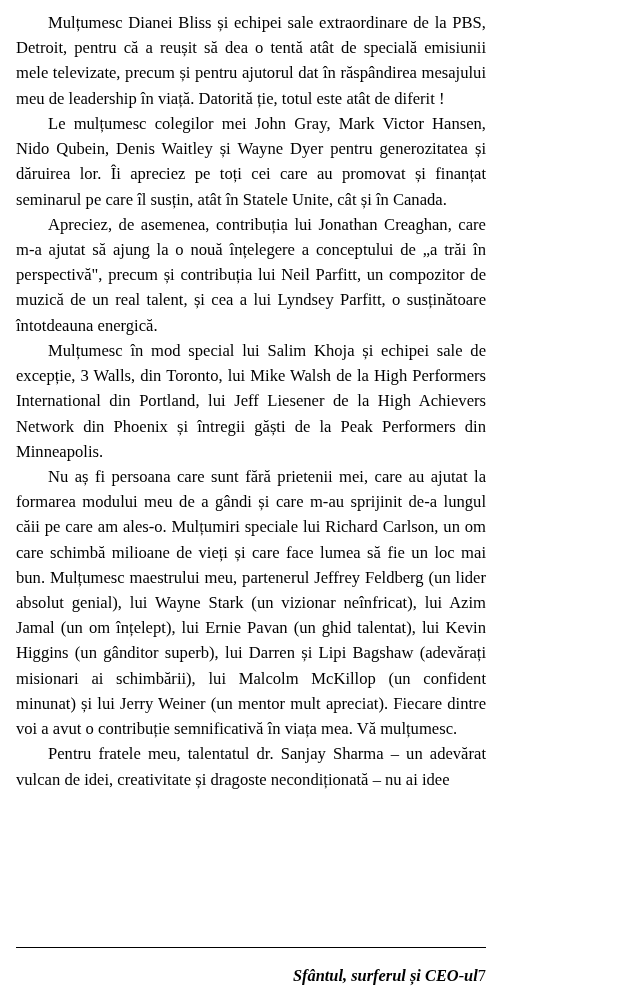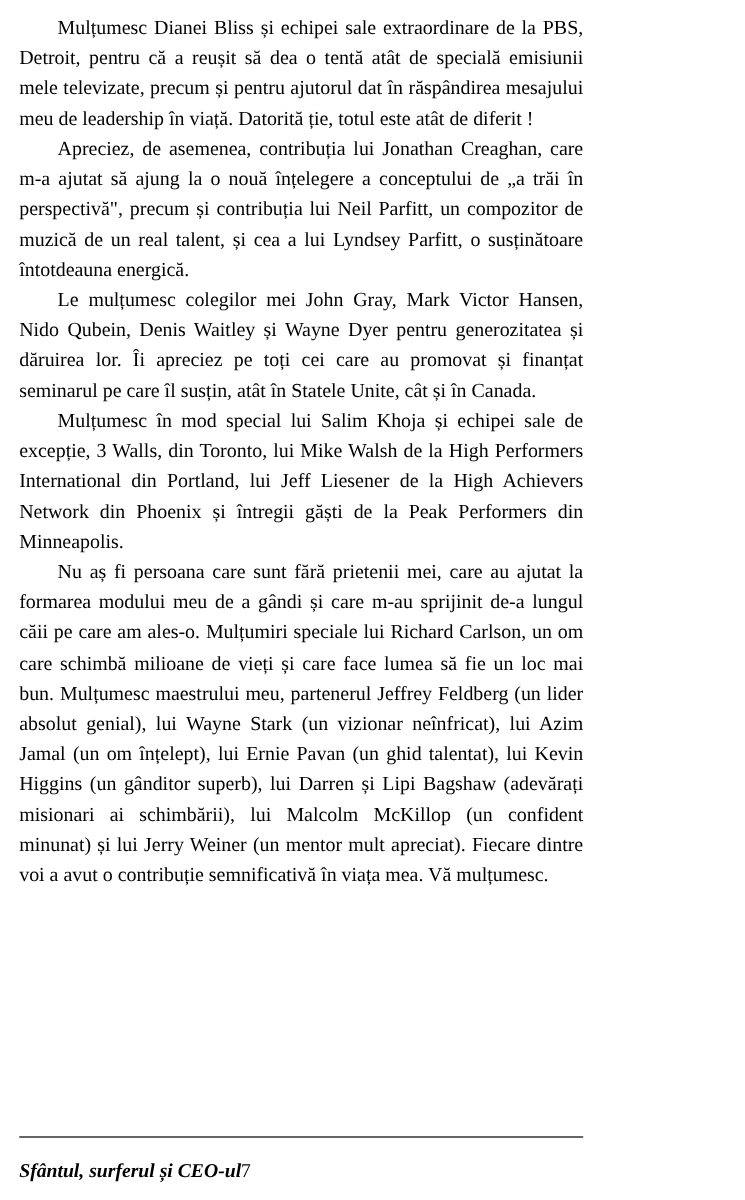--- a/index.html
+++ b/index.html
@@ -44,44 +44,45 @@
     height: 1px;
     background: #000000;
   }
   .footer {
     position: absolute;
     left: 16px;
     right: 22px;
     bottom: 14px;
     display: flex;
     align-items: baseline;
-    justify-content: flex-start;
+    justify-content: flex-end;
   }
   .footer-title {
     font-family: "Liberation Serif", serif;
     font-weight: bold;
     font-style: italic;
     font-size: 16.4px;
   }
   .footer-page {
     font-family: "Liberation Serif", serif;
     font-size: 16.4px;
   }
 </style>
 </head>
 <body>
 
 <div class="page">
 
   <div class="body-text">
     <p>Mulțumesc Dianei Bliss și echipei sale extraordinare de la PBS, Detroit, pentru că a reușit să dea o tentă atât de specială emisiunii mele televizate, precum și pentru ajutorul dat în răspândirea mesajului meu de leadership în viață. Datorită ție, totul este atât de diferit !</p>
+    <p>Le mulțumesc colegilor mei John Gray, Mark Victor Hansen, Nido Qubein, Denis Waitley și Wayne Dyer pentru generozitatea și dăruirea lor. Îi apreciez pe toți cei care au promovat și finanțat seminarul pe care îl susțin, atât în Statele Unite, cât și în Canada.</p>
     <p>Apreciez, de asemenea, contribuția lui Jonathan Creaghan, care m-a ajutat să ajung la o nouă înțelegere a conceptului de „a trăi în perspectivă", precum și contribuția lui Neil Parfitt, un compozitor de muzică de un real talent, și cea a lui Lyndsey Parfitt, o susținătoare întotdeauna energică.</p>
-    <p>Le mulțumesc colegilor mei John Gray, Mark Victor Hansen, Nido Qubein, Denis Waitley și Wayne Dyer pentru generozitatea și dăruirea lor. Îi apreciez pe toți cei care au promovat și finanțat seminarul pe care îl susțin, atât în Statele Unite, cât și în Canada.</p>
     <p>Mulțumesc în mod special lui Salim Khoja și echipei sale de excepție, 3 Walls, din Toronto, lui Mike Walsh de la High Performers International din Portland, lui Jeff Liesener de la High Achievers Network din Phoenix și întregii găști de la Peak Performers din Minneapolis.</p>
     <p>Nu aș fi persoana care sunt fără prietenii mei, care au ajutat la formarea modului meu de a gândi și care m-au sprijinit de-a lungul căii pe care am ales-o. Mulțumiri speciale lui Richard Carlson, un om care schimbă milioane de vieți și care face lumea să fie un loc mai bun. Mulțumesc maestrului meu, partenerul Jeffrey Feldberg (un lider absolut genial), lui Wayne Stark (un vizionar neînfricat), lui Azim Jamal (un om înțelept), lui Ernie Pavan (un ghid talentat), lui Kevin Higgins (un gânditor superb), lui Darren și Lipi Bagshaw (adevărați misionari ai schimbării), lui Malcolm McKillop (un confident minunat) și lui Jerry Weiner (un mentor mult apreciat). Fiecare dintre voi a avut o contribuție semnificativă în viața mea. Vă mulțumesc.</p>
+    <p>Pentru fratele meu, talentatul dr. Sanjay Sharma – un adevărat vulcan de idei, creativitate și dragoste necondiționată – nu ai idee</p>
   </div>
 
   <div class="footer-rule"></div>
 
   <div class="footer">
     <span class="footer-title">Sfântul, surferul și CEO-ul</span>
     <span class="footer-page">7</span>
   </div>
 
 </div>

